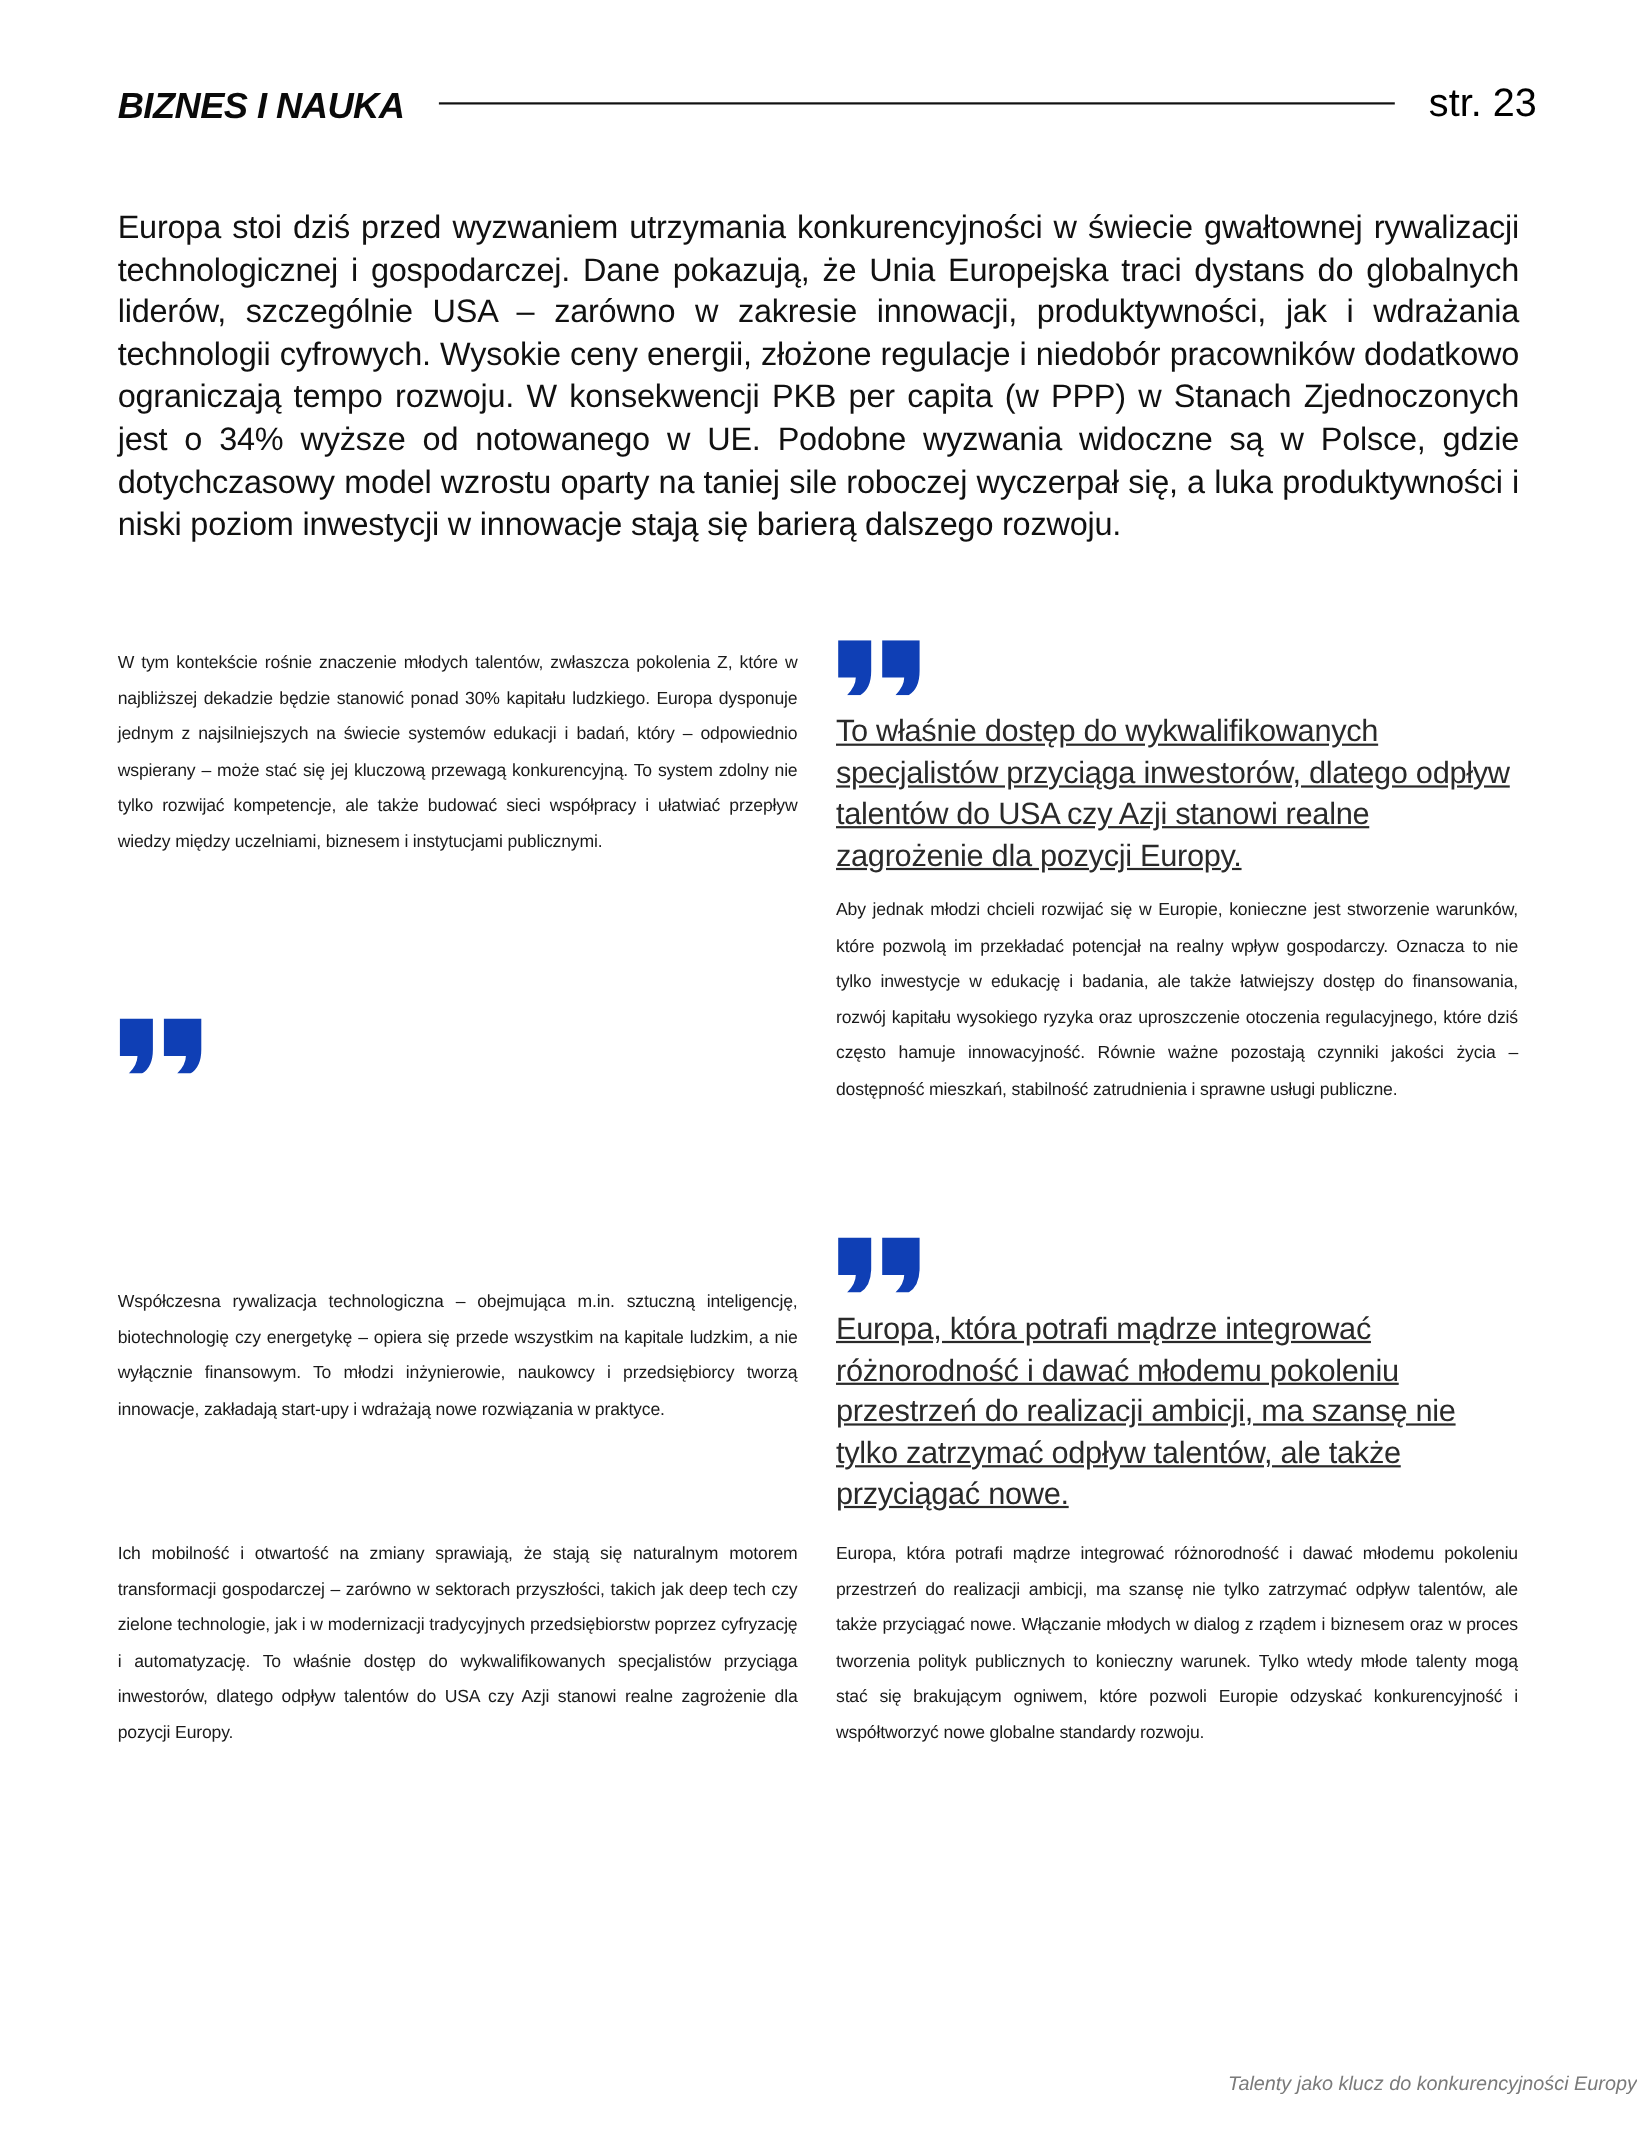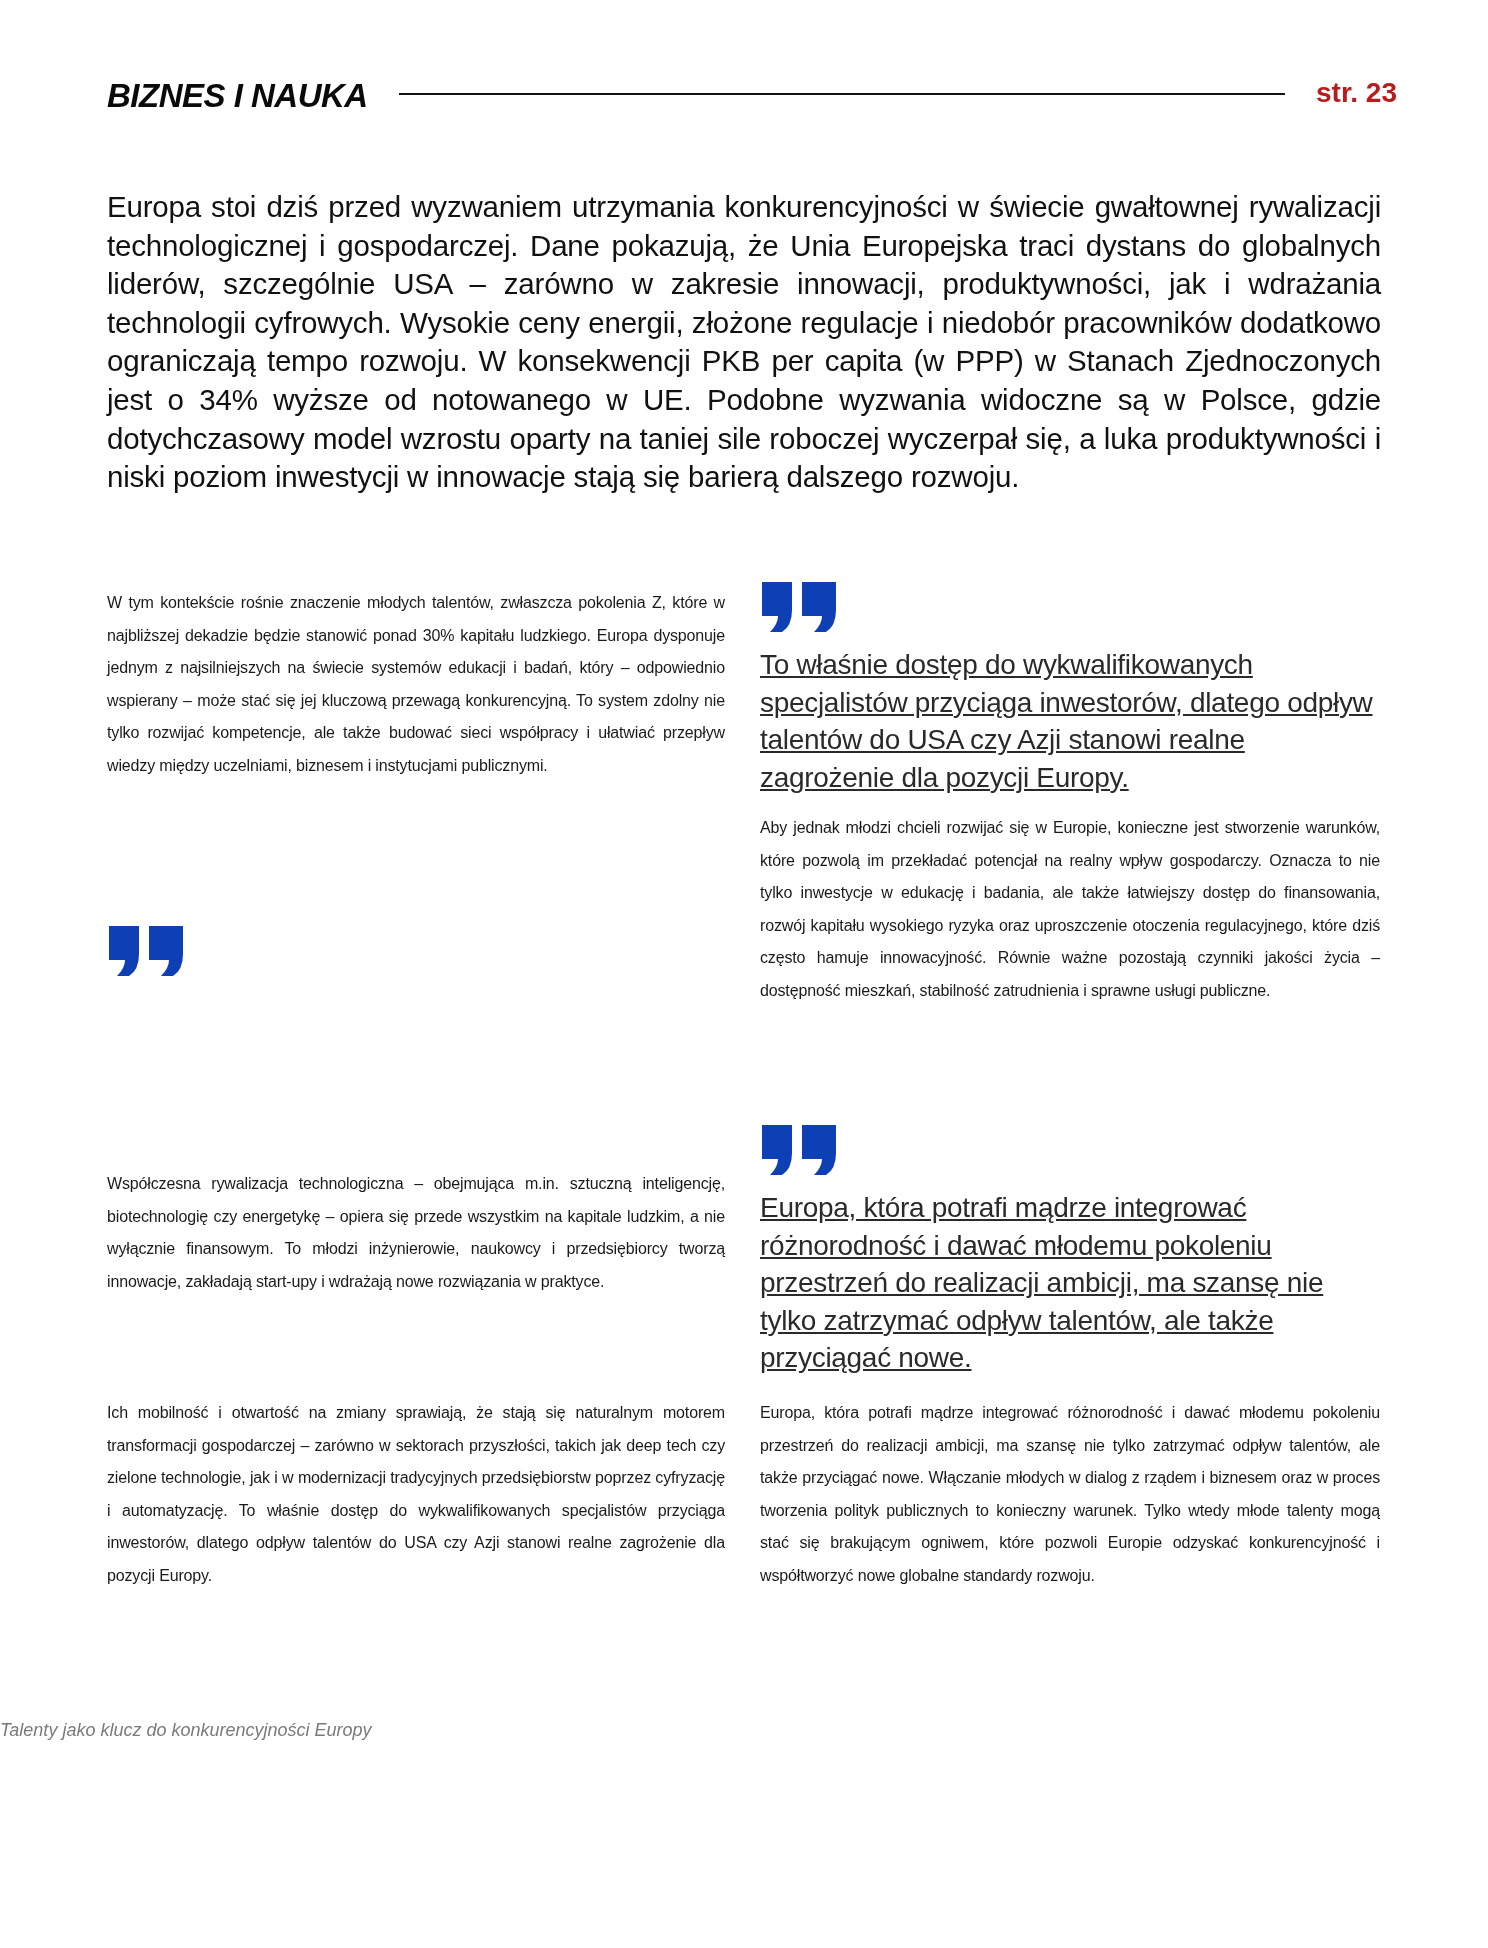--- a/index.html
+++ b/index.html
@@ -38,23 +38,23 @@
     .header-rule {
       flex: 1;
       height: 2px;
       background: #111111;
       margin: 0 10px 0 10px;
       position: relative;
       top: -2px;
     }
     .page-number {
       font-family: "Liberation Sans", sans-serif;
-      font-weight: 700;
-      font-size: 28px;
-      color: #b91c1c;
+      font-weight: 400;
+      font-size: 36px;
+      color: #000000;
       white-space: nowrap;
       line-height: 40px;
       position: relative;
       top: -3px;
     }
 
     .lead {
       position: absolute;
       left: 107px;
       top: 188px;
@@ -102,22 +102,22 @@
       color: #2a2a2a;
       margin: 14px 0 0 0;
       letter-spacing: -0.3px;
       text-decoration: underline;
     }
 
     .footer-caption {
       position: absolute;
       left: 0;
       width: 1488px;
-      top: 1720px;
-      text-align: left;
+      top: 1884px;
+      text-align: right;
       font-family: "Liberation Sans", sans-serif;
       font-style: italic;
       font-size: 18px;
       color: #7a7a7a;
     }
   </style>
 </head>
 <body>
 
 <div class="page-header">

